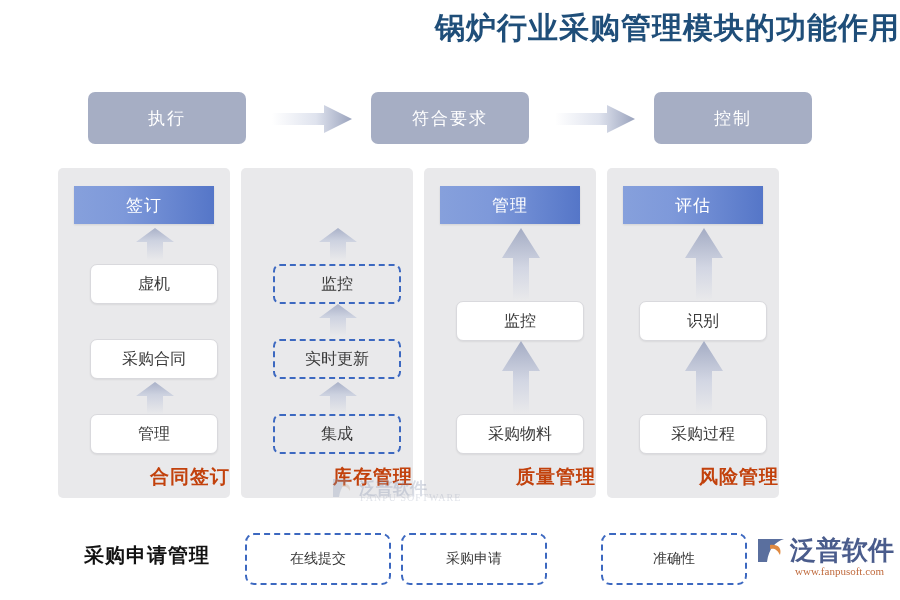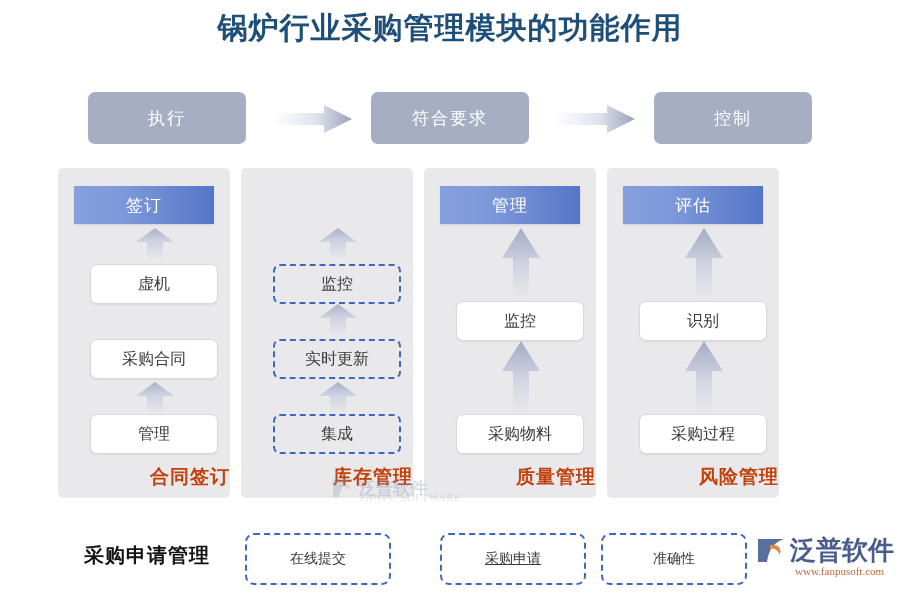--- a/index.html
+++ b/index.html
@@ -19,21 +19,21 @@
     width: 900px;
     height: 600px;
   }
 
   
   .title {
     position: absolute;
     left: 0;
     top: 8px;
     width: 900px;
-    text-align: center;
+    text-align: right;
     font-size: 30px;
     font-weight: 700;
     color: #1f4e79;
     letter-spacing: 1px;
     font-family: "Liberation Serif", "DejaVu Serif", serif;
   }
 
   
   .topflow {
     position: absolute;
@@ -168,21 +168,21 @@
     border: 2px dashed #3c68c0;
     border-radius: 9px;
     display: flex;
     align-items: center;
     justify-content: center;
     font-size: 14px;
     color: #3a3a3a;
     box-sizing: border-box;
   }
   .bottom-box.k0 { left: 245px; }
-  .bottom-box.k1 { left: 440px; text-decoration: underline; }
+  .bottom-box.k1 { left: 401px; }
   .bottom-box.k2 { left: 601px; }
 
   
   .logo {
     position: absolute;
     left: 755px;
     top: 533px;
     width: 140px;
     height: 52px;
   }

